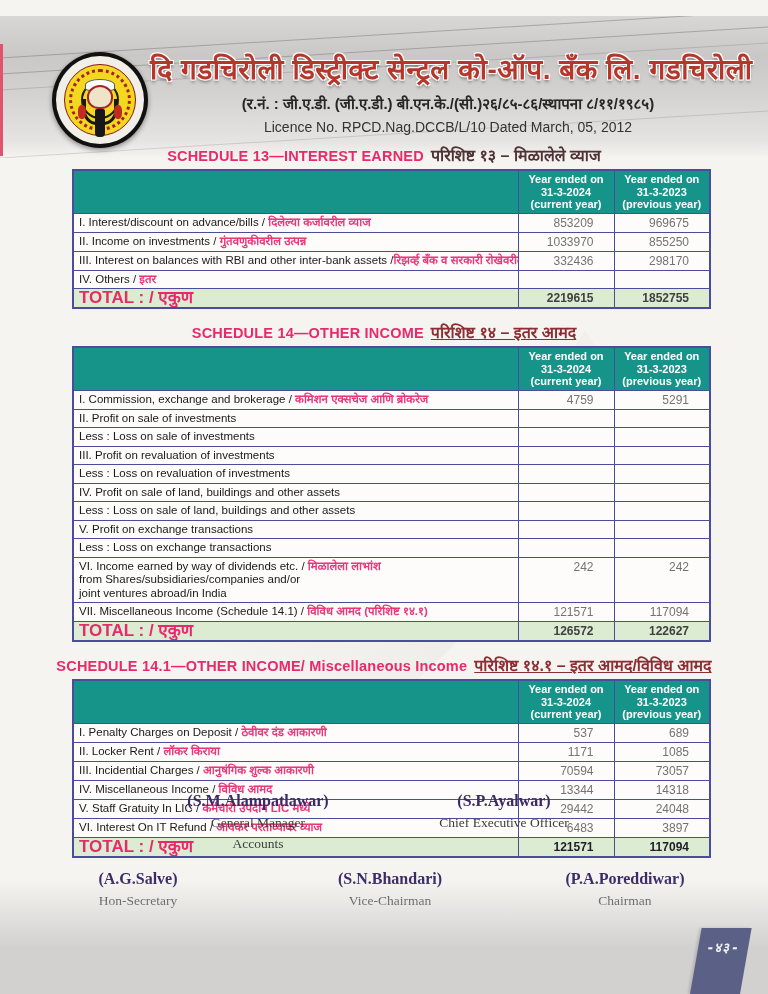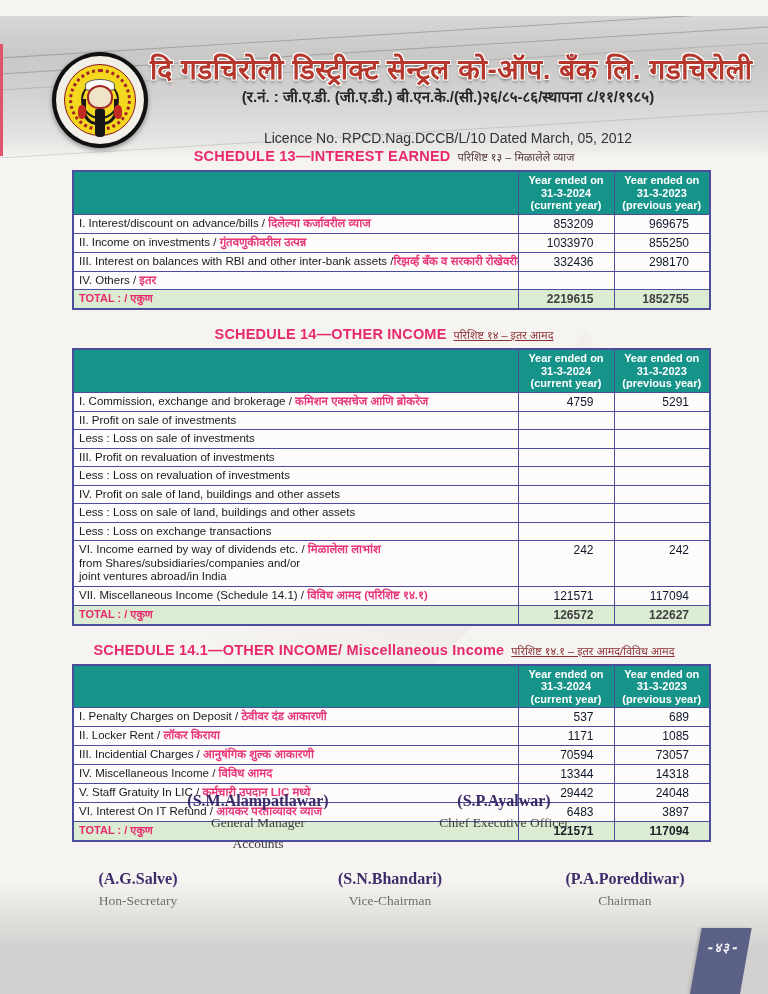--- a/index.html
+++ b/index.html
@@ -42,56 +42,56 @@
   .logo-spot-r { position:absolute; right:13px; top:40px; width:8px; height:14px; background:#c42b20; border-radius:40%; }
 
   .header-left-sliver { position:absolute; left:0; top:28px; width:3px; height:112px; background:#e0526e; }
 
   .header-text { position:absolute; left:150px; right:22px; top:38px; text-align:center; }
   .bank-name {
     font-size:28px; font-weight:bold; color:#b5372c; letter-spacing:.5px; line-height:32px;
     text-shadow:-1px -1px 0 #fff, 1px -1px 0 #fff, -1px 1px 0 #fff, 1px 1px 0 #fff, 0 3px 3px rgba(0,0,0,.35);
     white-space:nowrap;
   }
-  .reg-line { font-size:15px; font-weight:bold; color:#262626; }
-  .lic-line { margin-top:24px; font-size:14px; color:#333; }
+  .reg-line { margin-top:7px; font-size:15px; font-weight:bold; color:#262626; }
+  .lic-line { margin-top:6px; font-size:14px; color:#333; }
 
   
   .poly1 { position:absolute; left:420px; top:330px; width:330px; height:260px;
            background:linear-gradient(115deg, rgba(215,210,205,.35), rgba(255,255,255,0) 60%);
            clip-path:polygon(50% 0, 100% 100%, 0 100%); }
   .poly2 { position:absolute; left:60px; top:560px; width:420px; height:300px;
            background:linear-gradient(240deg, rgba(218,213,208,.3), rgba(255,255,255,0) 55%);
            clip-path:polygon(0 0, 100% 20%, 40% 100%); }
   .bottom-fade { position:absolute; left:0; right:0; bottom:0; height:115px;
            background:linear-gradient(to bottom, rgba(211,209,207,0) 0%, #d3d1cf 60%); }
 
   
   .tables-area { position:absolute; top:142px; left:0; right:0; }
   .sched-section { margin-top:15px; }
   .sched-section:first-child { margin-top:5px; }
   .sched-title { text-align:center; line-height:17px; }
   .t-en { font-weight:bold; font-size:14.5px; color:#e82a6c; letter-spacing:.2px; }
-  .t-local { font-weight:normal; font-size:11px; color:#503434; margin-left:7px;margin-top:46px; }
+  .t-local { font-weight:bold; font-size:16px; color:#503434; margin-left:7px;margin-top:46px; }
   .t-local.underlined { text-decoration:underline; color:#8c2f35; }
 
   table.sched { border-collapse:collapse; margin:4px 0 0 72px; width:638px; table-layout:fixed;
                 border:2px solid #4c4c9d; background:#fdfcfb; }
   table.sched col.c-label { width:445px; }
   table.sched col.c-val  { width:96px; }
   table.sched th, table.sched td { border:1.5px solid #4c4c9d; vertical-align:top; }
   th.head-cell { background:#17948a; color:#fff; font-size:11px; font-weight:bold; line-height:12.5px;
                  text-align:center; padding:2px 1px; height:40px; vertical-align:middle; }
   th.head-label { background:#17948a; }
   td.lbl { font-size:11.5px; color:#191919; padding:2px 4px 2px 5px; line-height:13.5px; white-space:nowrap; overflow:hidden; }
   td.lbl .dev { color:#e8387b; font-weight:bold; }
   td.lbl .extra { font-weight:normal; color:#191919; }
-  td.val { font-size:12px; color:#0f172a; text-align:right; padding:2px 20px 2px 2px; line-height:14px; }
+  td.val { font-size:12px; color:#737373; text-align:right; padding:2px 20px 2px 2px; line-height:14px; }
   tr.total-row td { background:#dcecd3; }
-  tr.total-row td.lbl, tr.total-row td.lbl .dev { color:#e82a6c; font-weight:bold; font-size:11px; }
+  tr.total-row td.lbl, tr.total-row td.lbl .dev { color:#e82a6c; font-weight:bold; font-size:17px; }
   tr.total-row td.val { font-weight:bold; }
   tr.total-row td.val.magenta { color:#404040; }
   tr.total-row td.val.dark { color:#1d1d28; }
 
   
   .sig-area { position:absolute; left:0; top:780px; width:768px; height:160px; }
   .sig-block { position:absolute; transform:translateX(-50%); text-align:center; }
   .sig-name { font-family:"Liberation Serif", serif; font-weight:bold; font-size:16px; color:#3a2a68; }
   .sig-role { font-family:"Liberation Serif", serif; font-size:13.5px; color:#3c3c3c; margin-top:5px; }
 
@@ -245,20 +245,25 @@
               <td class="lbl"><span class="en">IV. Profit on sale of land, buildings and other assets</span></td>
               <td class="val"></td>
               <td class="val"></td>
             </tr>
             <tr>
               <td class="lbl"><span class="en">Less : Loss on sale of land, buildings and other assets</span></td>
               <td class="val"></td>
               <td class="val"></td>
             </tr>
             <tr>
+              <td class="lbl"><span class="en">V. Profit on exchange transactions</span></td>
+              <td class="val"></td>
+              <td class="val"></td>
+            </tr>
+            <tr>
               <td class="lbl"><span class="en">Less : Loss on exchange transactions</span></td>
               <td class="val"></td>
               <td class="val"></td>
             </tr>
             <tr>
               <td class="lbl"><span class="en">VI. Income earned by way of dividends etc. / </span><span class="dev">मिळालेला लाभांश</span><div class="extra">from Shares/subsidiaries/companies and/or</div><div class="extra"> joint ventures abroad/in India</div></td>
               <td class="val">242</td>
               <td class="val">242</td>
             </tr>
             <tr>

